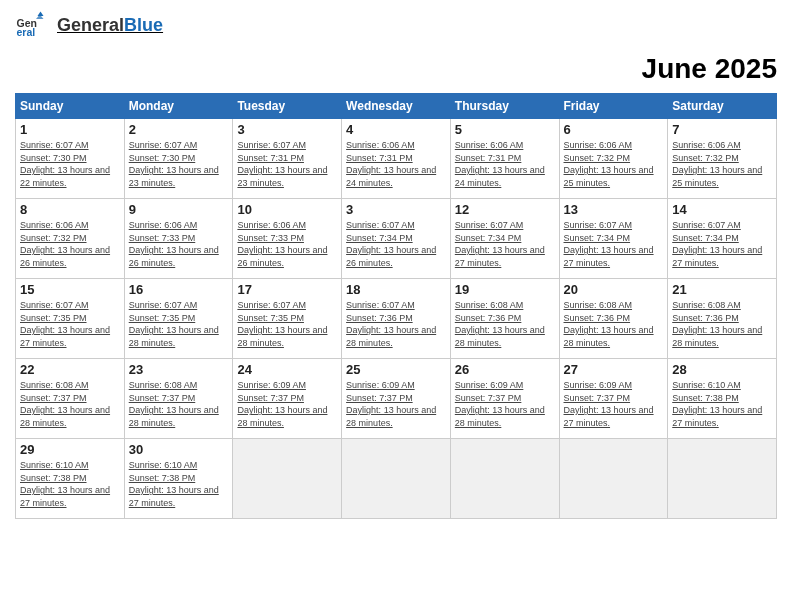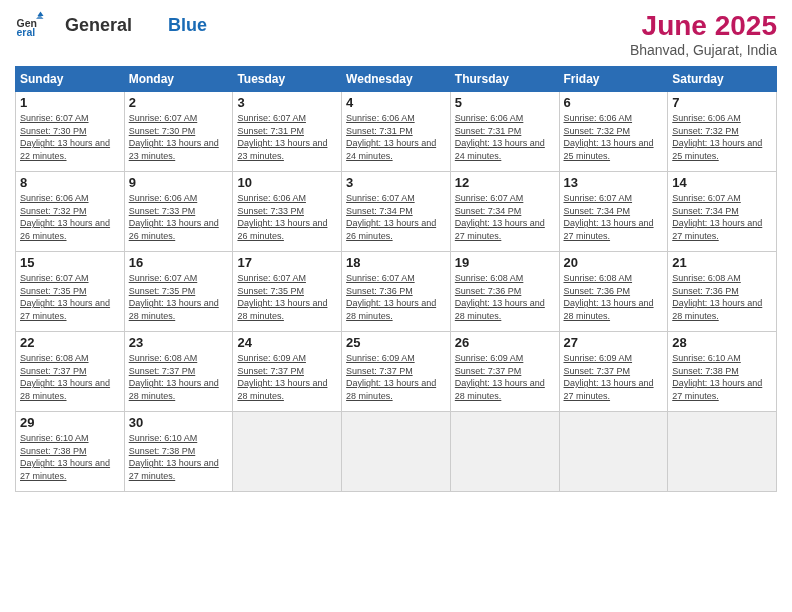--- a/index.html
+++ b/index.html
@@ -16,33 +16,35 @@
     }
     .header-area {
       display: flex;
       justify-content: space-between;
       align-items: flex-start;
       margin-bottom: 8px;
     }
     .logo {
       display: flex;
       align-items: center;
-      gap: 20px;
+      gap: 12px;
+      text-decoration: underline;
     }
     .logo-icon {
       width: 30px;
       height: 30px;
     }
     .title-area {
       text-align: right;
     }
     .calendar-title {
       font-size: 28px;
       font-weight: bold;
-      color: #be185d;
+      color: #000000;
+      margin-top: 43px;
     }
     .calendar-subtitle {
       font-size: 14px;
       color: #555;
     }
     table {
       width: 100%;
       border-collapse: collapse;
       table-layout: fixed;
     }
@@ -89,27 +91,26 @@
   <div class="header-area">
     <div class="logo">
       <svg class="logo-icon" viewBox="0 0 40 40">
         <text x="2" y="22" font-size="14" font-weight="bold" fill="#333">Gen</text>
         <text x="2" y="34" font-size="14" font-weight="bold" fill="#1a6bb5">eral</text>
         <polygon points="30,8 38,8 34,2" fill="#1a6bb5"></polygon>
         <polygon points="28,12 38,12 33,6" fill="#1a6bb5" opacity="0.7"></polygon>
       </svg>
       <div>
         <div>
-          <span style="font-size:18px;font-weight:bold;color:#333;margin-top:16px;">General</span><span style="font-size:18px;font-weight:bold;color:#1a6bb5;padding-left:36px;">Blue</span>
+          <span style="font-size:18px;font-weight:bold;color:#333;margin-top:16px;">General</span><span style="font-size:18px;font-weight:bold;color:#1a6bb5;">Blue</span>
         </div>
       </div>
     </div>
     <div class="title-area">
       <div class="calendar-title">June 2025</div>
-      <div class="calendar-subtitle">Bhanvad, Gujarat, India</div>
     </div>
   </div>
 
   <table>
     <thead>
       <tr>
       <th>Sunday</th>
           <th>Monday</th>
           <th>Tuesday</th>
           <th>Wednesday</th>

